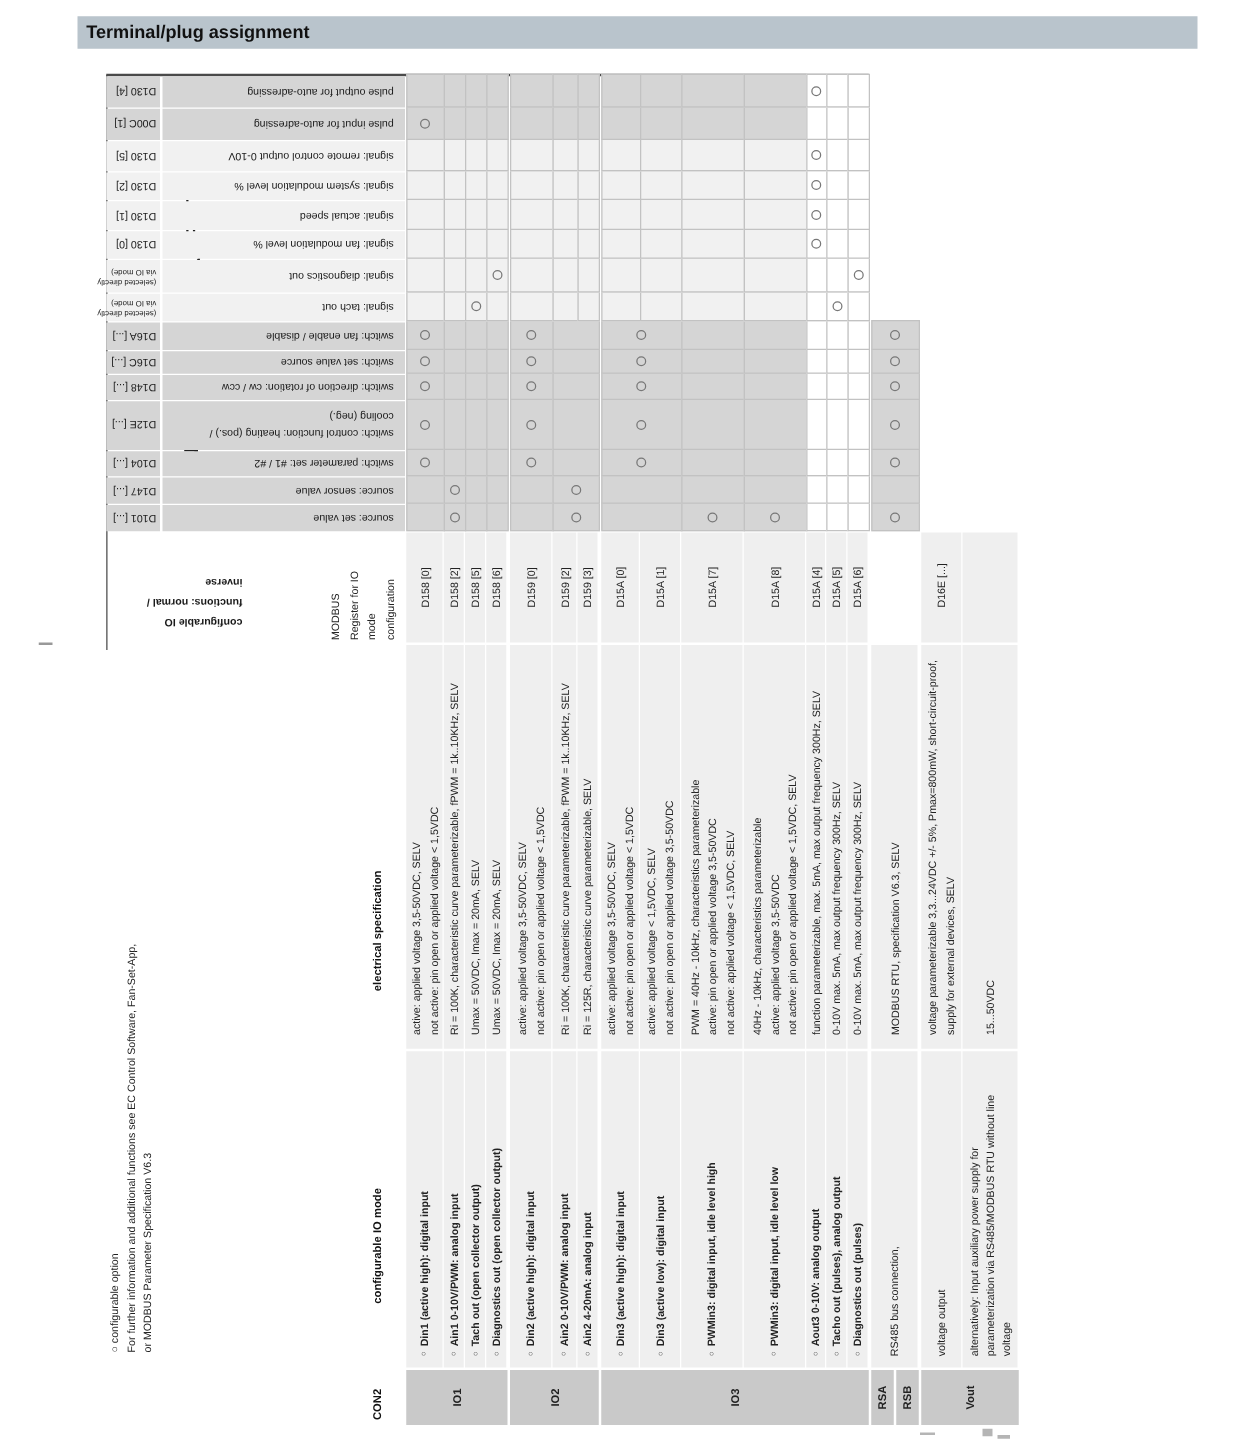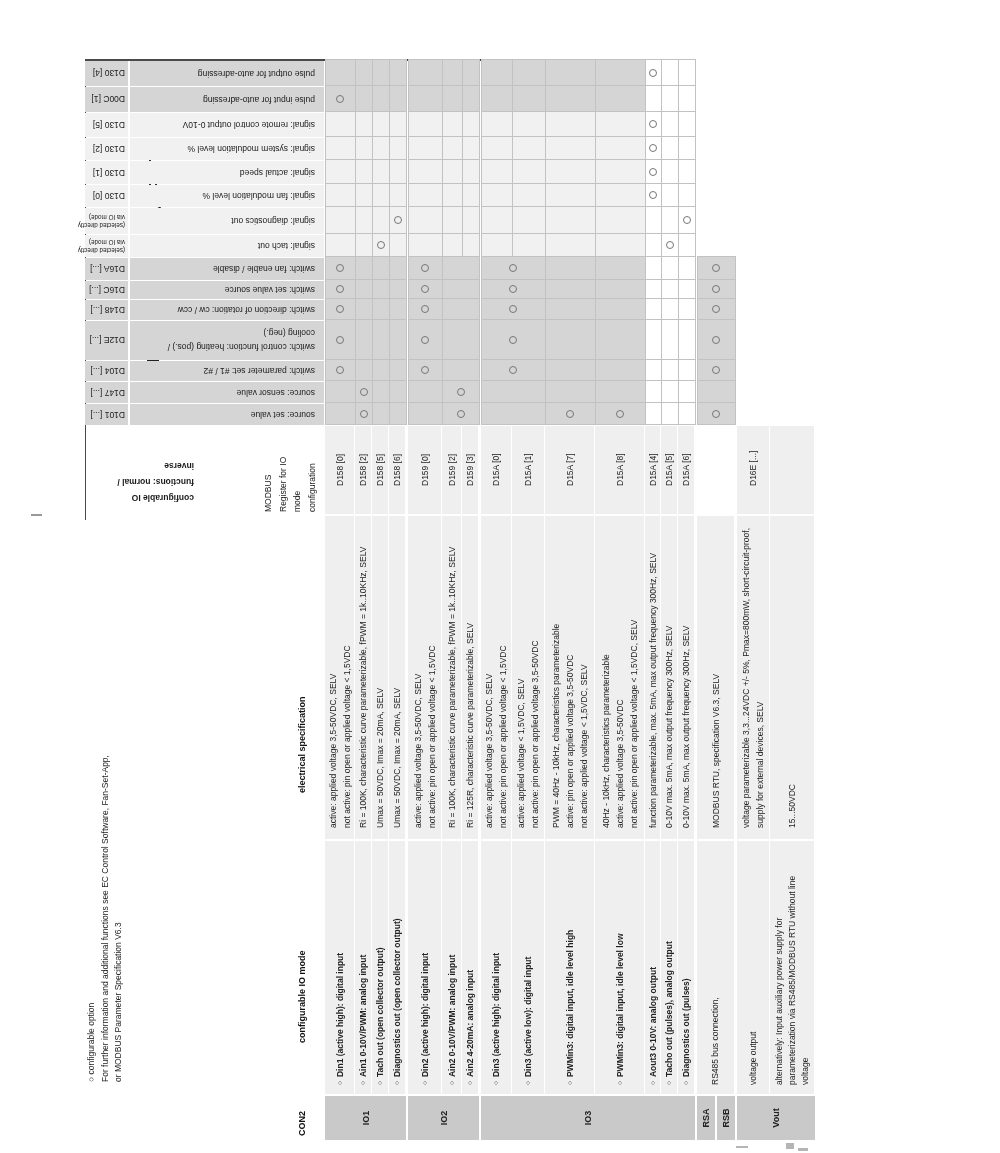--- a/index.html
+++ b/index.html
@@ -24,20 +24,23 @@
   #dash{position:absolute;left:31px;top:514px;width:11px;height:2px;background:#999;}
   .hdrtxt{position:absolute;font-weight:bold;font-size:9px;white-space:nowrap;color:#111;}
   #reghdr{position:absolute;left:628px;top:148px;width:88px;height:86px;display:flex;flex-direction:column;
           justify-content:flex-end;padding-bottom:4px;font-size:8.5px;line-height:14.5px;color:#222;}
   #reghdr div{white-space:nowrap;}
 </style>
 </head>
 <body>
 
 <div id="page">
+  <div id="titlebar">
+    <span>Terminal/plug assignment</span>
+  </div>
 
   <div id="dash"></div>
 
   <div id="rot">
 
     <div class="hdrtxt" style="left:4px;top:212px;">CON2</div>
     <div class="hdrtxt" style="left:97px;top:212px;">configurable IO mode</div>
     <div class="hdrtxt" style="left:347px;top:212px;">electrical specification</div>
     <div id="reghdr">
       <div>MODBUS</div>

